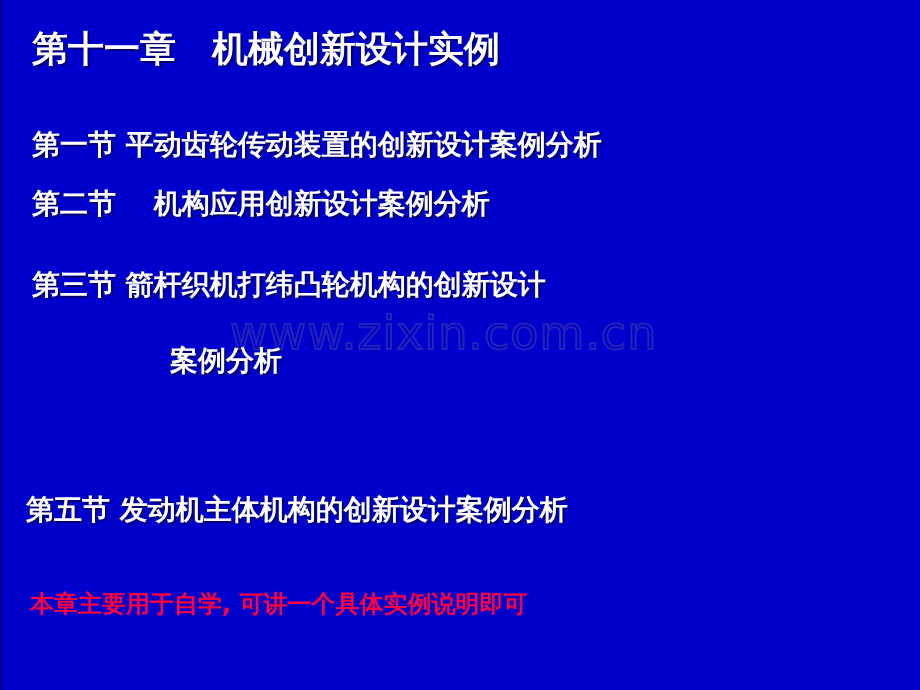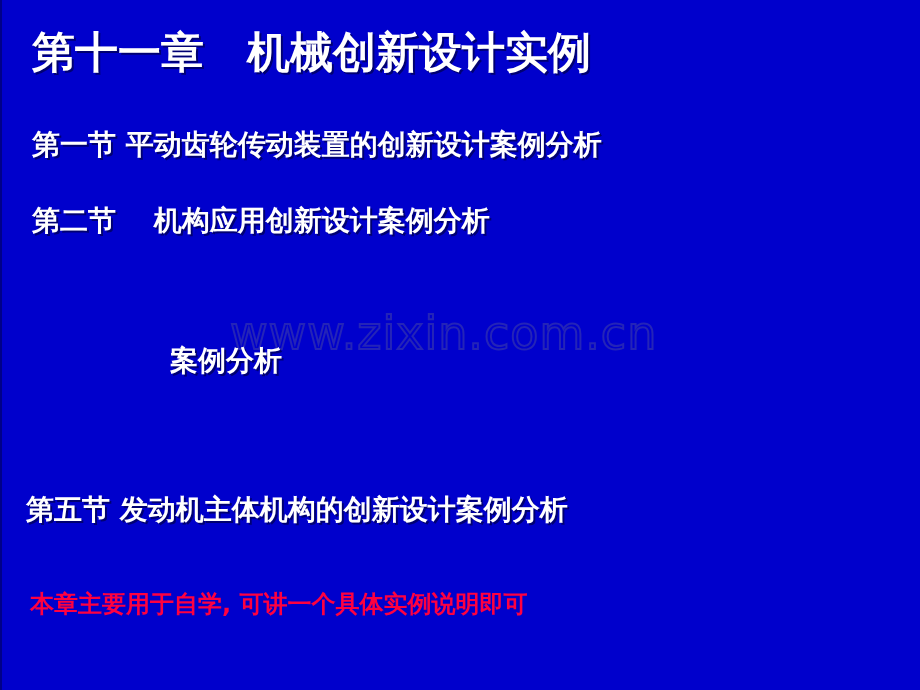--- a/index.html
+++ b/index.html
@@ -43,29 +43,29 @@
     position: absolute;
     white-space: nowrap;
     color: #ffffff;
     font-weight: 700;
     letter-spacing: 0px;
     text-shadow: 2px 2px 0 rgba(0,0,40,0.55);
   }
   .title {
     left: 30px;
     top: 28px;
-    font-size: 43px;
+    font-size: 36px;
     line-height: 1.15;
   }
   .sec {
     font-size: 28px;
     line-height: 1.15;
   }
   .sec1 { left: 30px;  top: 129px; }
-  .sec2 { left: 30px;  top: 205px; }
+  .sec2 { left: 30px;  top: 188px; }
   .sec3 { left: 30px;  top: 269px; }
   .sec3b { left: 168px; top: 334px; margin-top: 11px; }
   .sec4 { left: 40px;  top: 409px; }
   .sec5 { left: 24px;  top: 494px; }
   .note {
     left: 28px;
     top: 588px;
     font-size: 24px;
     font-weight: 700;
     color: #ff0040;
@@ -81,20 +81,21 @@
   <div id="watermark">www.zixin.com.cn</div>
 
   <div id="content">
 
     <div class="line title">第十一章　机械创新设计实例</div>
 
     <div class="line sec sec1">第一节  平动齿轮传动装置的创新设计案例分析</div>
 
     <div class="line sec sec2">第二节　 机构应用创新设计案例分析</div>
 
+    <div class="line sec sec3">第三节  箭杆织机打纬凸轮机构的创新设计</div>
 
     <div class="line sec sec3b">案例分析</div>
 
 
     <div class="line sec sec5">第五节  发动机主体机构的创新设计案例分析</div>
 
     <div class="line note">本章主要用于自学, 可讲一个具体实例说明即可</div>
 
   </div>
 </div>

